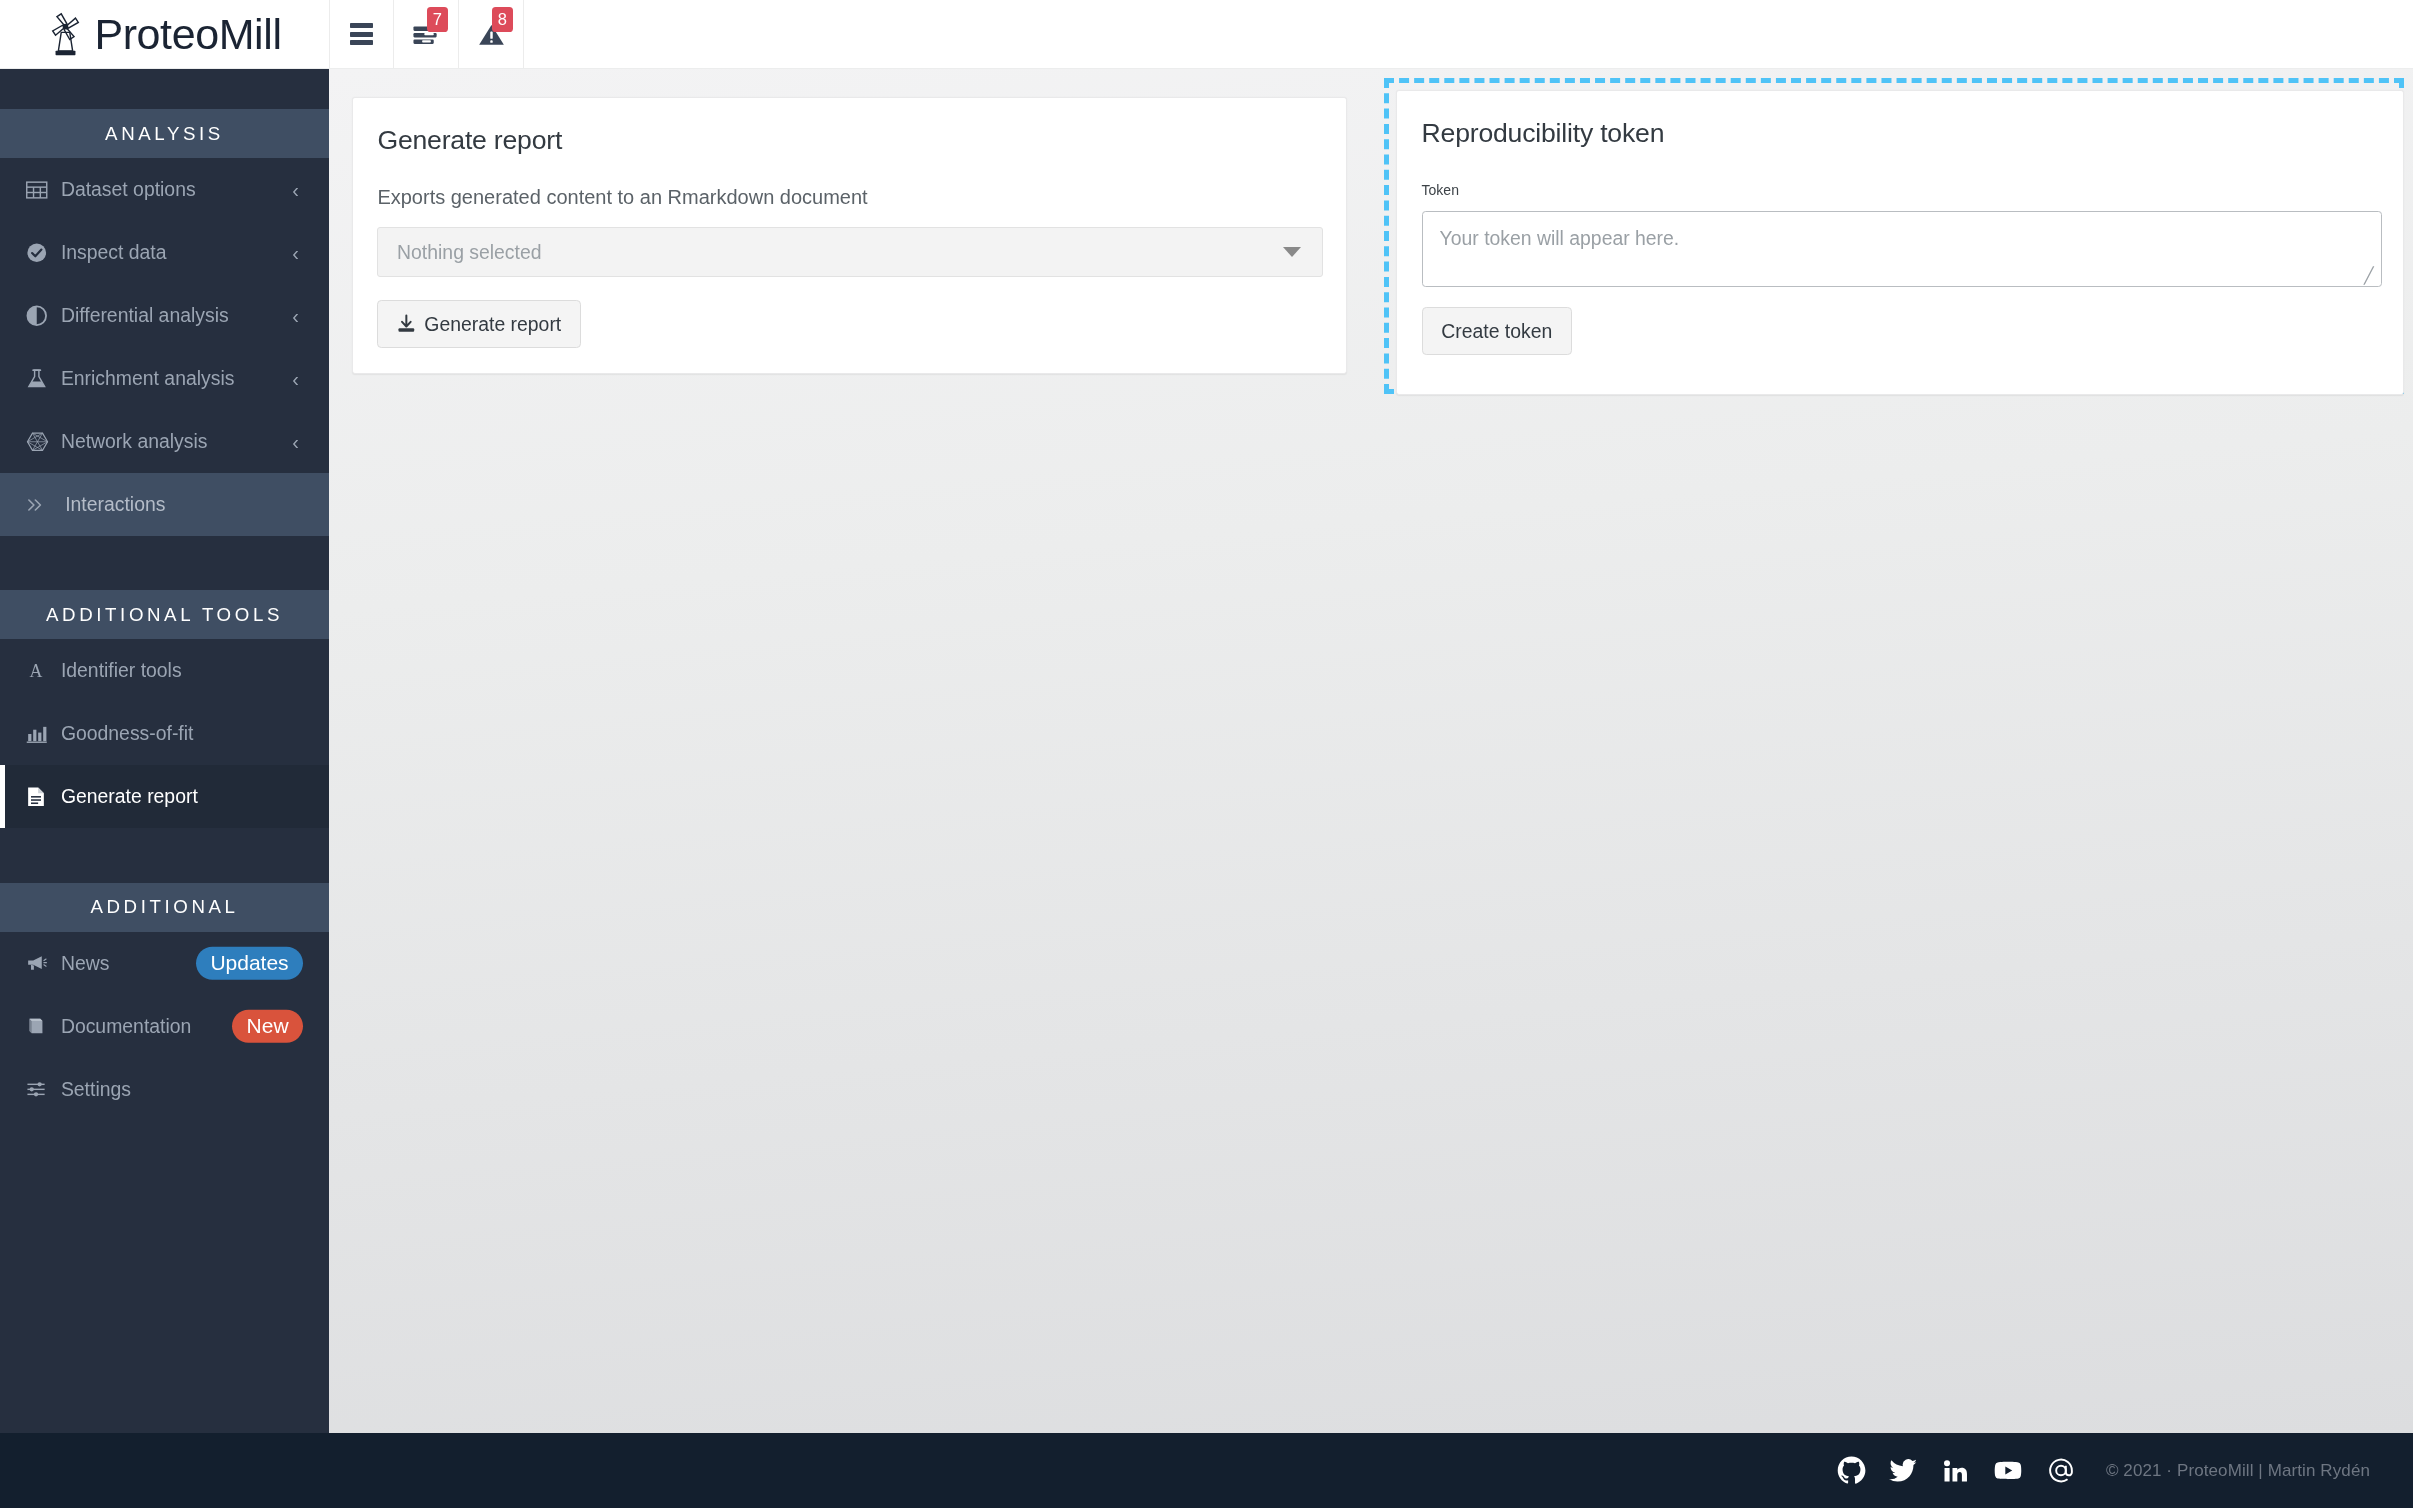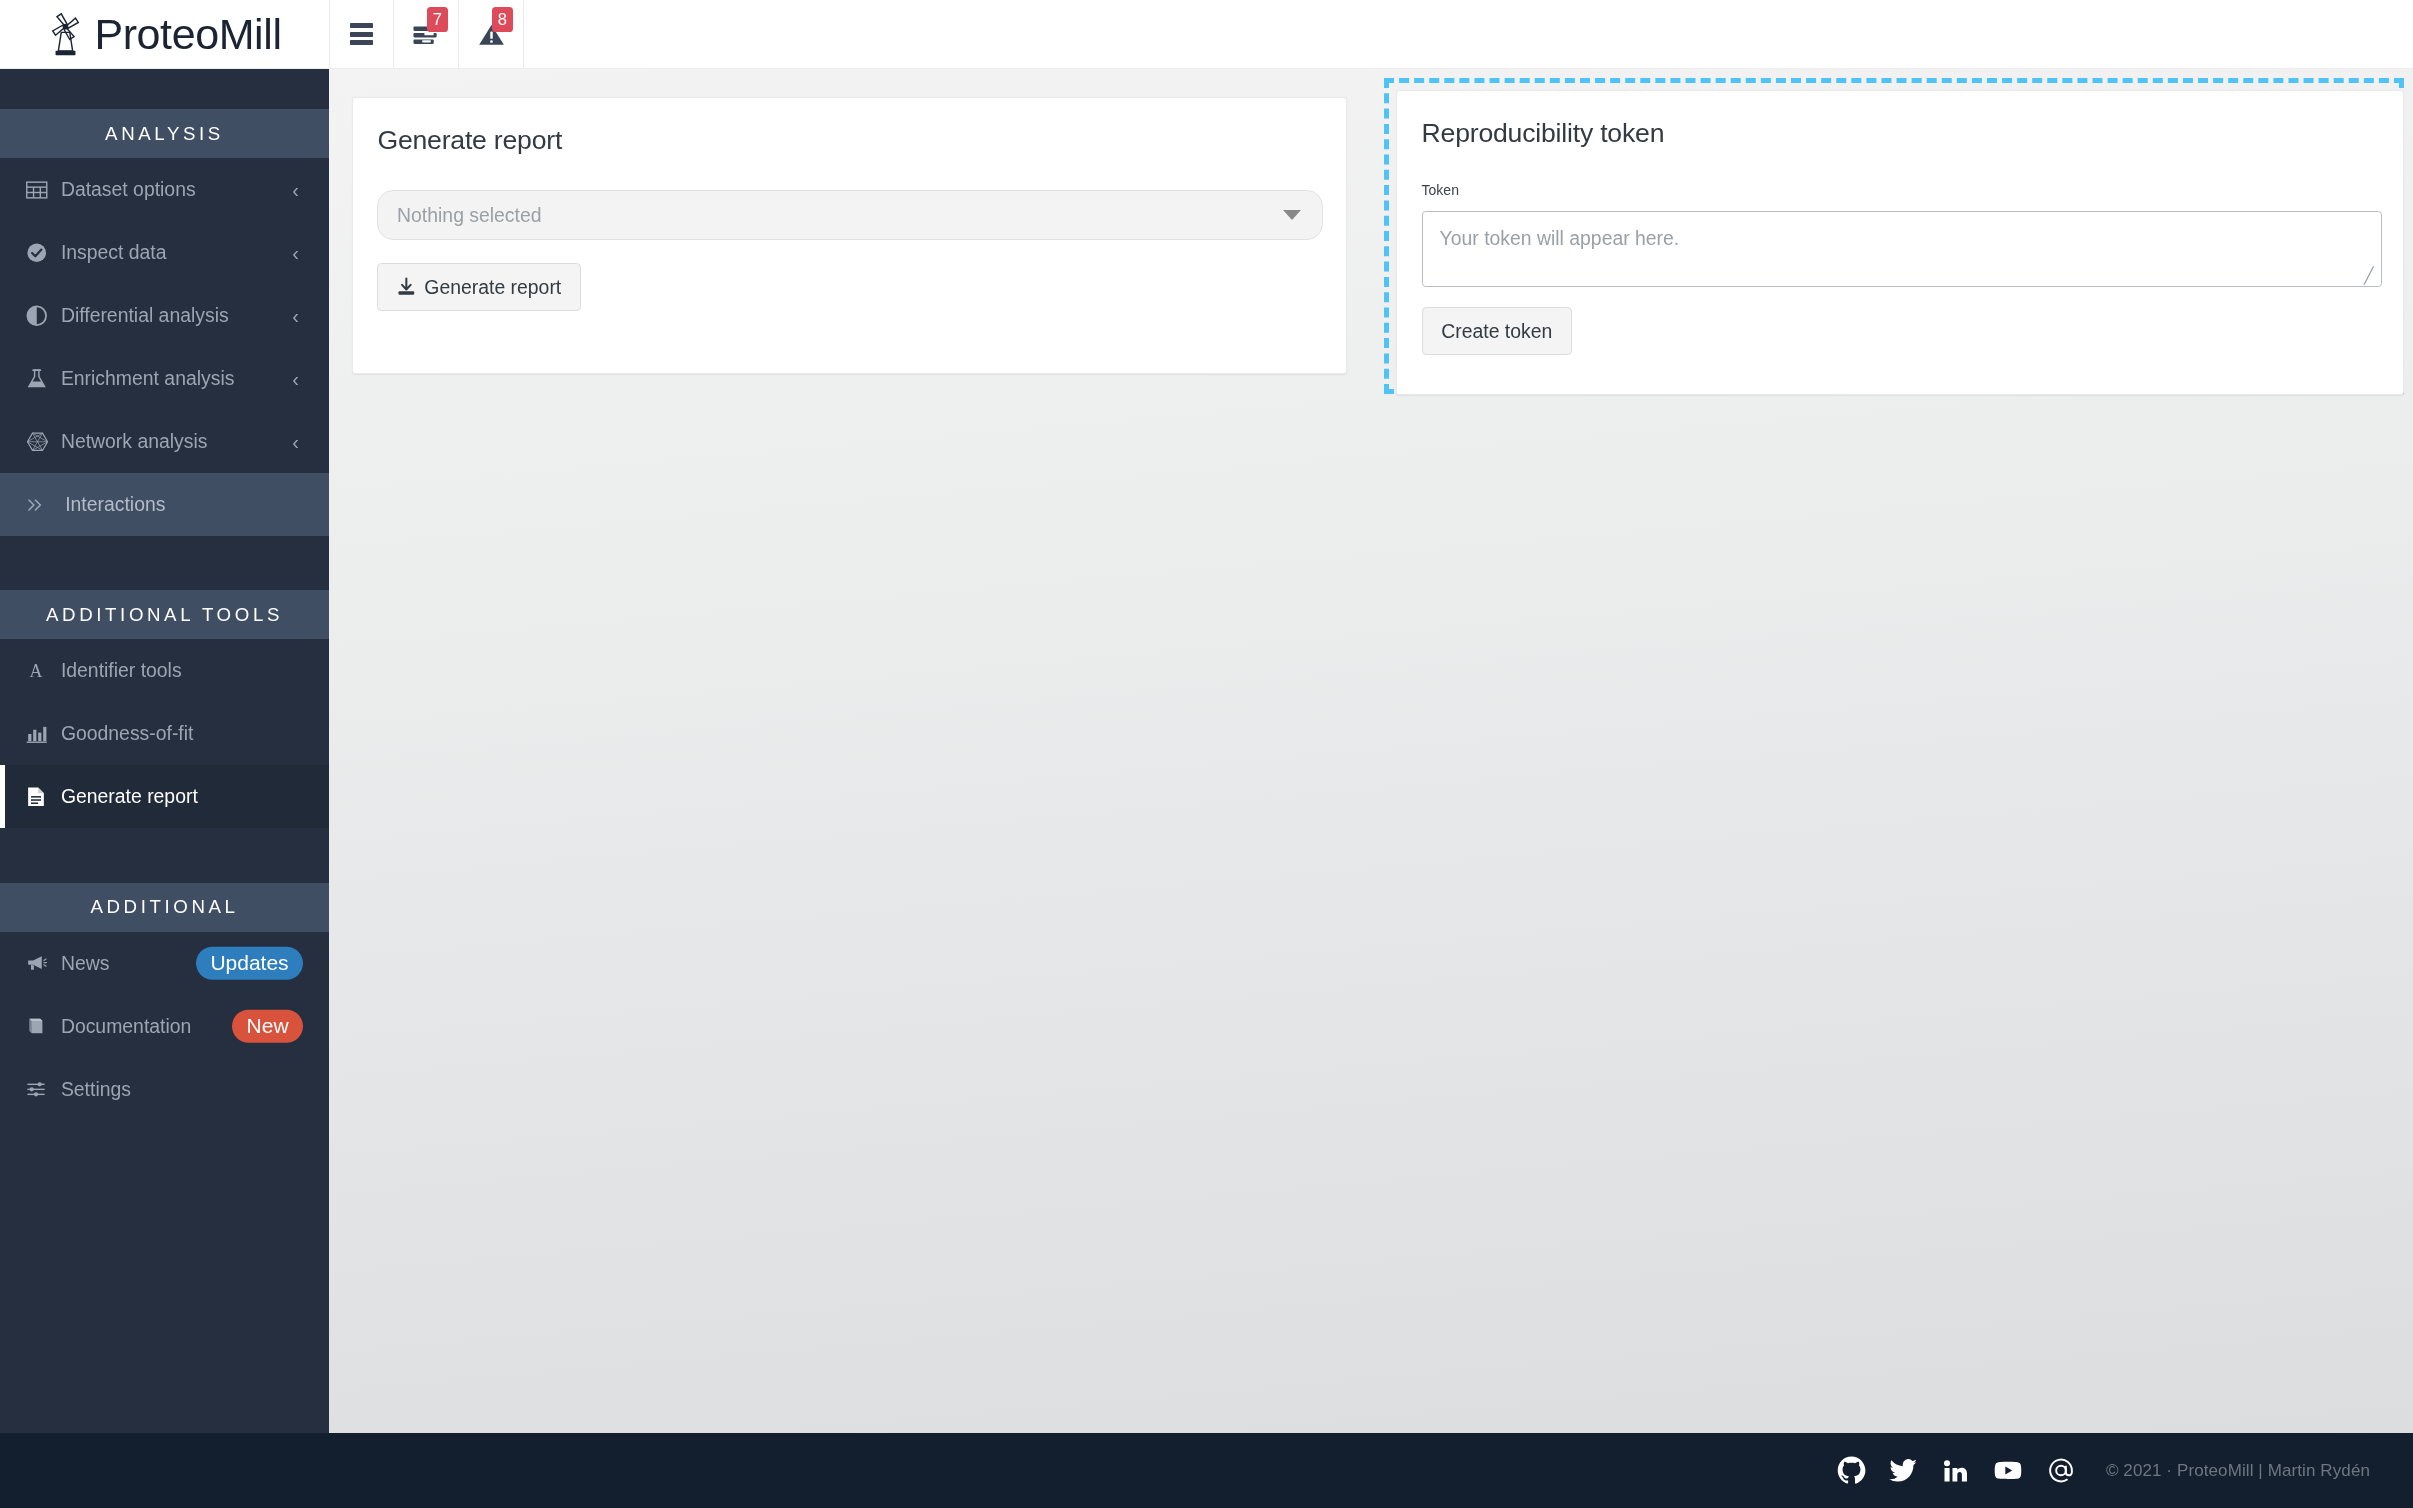--- a/index.html
+++ b/index.html
@@ -157,25 +157,25 @@
   .card-title {
     font-size: 26.6px; color: #333a41; font-weight: 400;
     letter-spacing: -0.2px;
   }
   .card-sub {
     margin-top: 30px;
     font-size: 20px; color: #5b6268;
   }
 
   .select-box {
-    margin-top: 34px;
+    margin-top: 18px;
     height: 50px; width: 946px;
     background: #f3f3f3;
     border: 0.7px solid #e2e2e2;
-    border-radius: 16px;
+    border-radius: 3px;
     display: flex; align-items: center;
     padding: 0 18.7px;
     position: relative;
     cursor: pointer;
   }
   .select-box span { font-size: 19.4px; color: #9aa0a5; }
   .caret-down {
     position: absolute; right: 21.5px; top: 50%;
     transform: translateY(-50%);
     width: 0; height: 0;
@@ -467,20 +467,21 @@
         </svg>
     </span>
     <span class="sb-lbl">Settings</span>
   </div>
 </div>
 
 <div class="main">
 
   <div class="card" id="card-report">
     <div class="card-title">Generate report</div>
+    <div class="card-sub">Exports generated content to an Rmarkdown document</div>
 
     <div class="select-box">
       <span>Nothing selected</span>
       <span class="caret-down"></span>
     </div>
 
     <div class="btn">
       <svg width="18.7" height="20" viewBox="0 0 26 28">
         <path d="M13 2 L13 16 M7 11 L13 17.5 L19 11" fill="none" stroke="#333a41" stroke-width="2.8" stroke-linecap="round" stroke-linejoin="round"></path>
         <rect x="2" y="20" width="22" height="5" rx="1.5" fill="#333a41"></rect>

